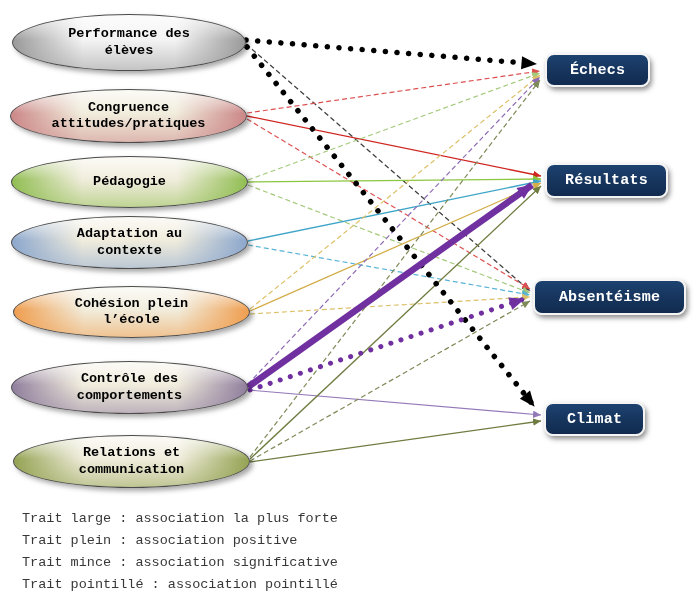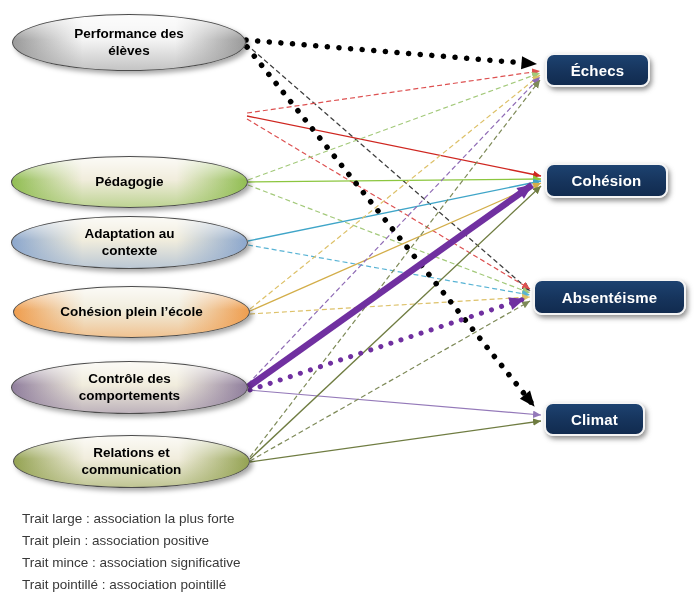--- a/index.html
+++ b/index.html
@@ -1,18 +1,18 @@
 <!DOCTYPE html>
 <html><head>
 <meta charset="utf-8">
 <style>
   html,body{margin:0;padding:0;background:#ffffff;}
   #canvas{
     position:relative;width:700px;height:603px;background:#ffffff;
-    font-family:Liberation Sans, sans-serif;overflow:hidden;
+    font-family:Liberation Mono, monospace;overflow:hidden;
   }
   #wires{position:absolute;left:0;top:0;z-index:1;}
   .node{
     position:absolute;z-index:2;border-radius:50%;
     border:1.5px solid #4c4c4c;
     box-shadow:3px 3px 5px rgba(0,0,0,0.35);
     display:flex;align-items:center;justify-content:center;
     text-align:center;font-weight:bold;font-size:13.5px;line-height:1.22;
     color:#000;padding:0 44px;box-sizing:border-box;
   }
@@ -101,28 +101,29 @@
       <line x1="250" y1="459" x2="541" y2="186" stroke="#6f7c41" stroke-width="1.3" marker-end="url(#mksmall6f7c41)"></line>
       <line x1="250" y1="461" x2="530" y2="301" stroke="#7e8a58" stroke-width="1.2" stroke-dasharray="5 3" marker-end="url(#mksmall7e8a58)"></line>
       <line x1="250" y1="462" x2="541" y2="421" stroke="#6f7c41" stroke-width="1.3" marker-end="url(#mksmall6f7c41)"></line>
       <line x1="246" y1="40" x2="536" y2="64" stroke="#000000" stroke-width="5.5" stroke-dasharray="0.1 11.55" stroke-linecap="round" marker-end="url(#mkbig000000)"></line>
       <line x1="247" y1="47" x2="534" y2="406" stroke="#000000" stroke-width="5.5" stroke-dasharray="0.1 11.55" stroke-linecap="round" marker-end="url(#mkbig000000)"></line>
       <line x1="250" y1="390" x2="524" y2="299" stroke="#7030a0" stroke-width="5" stroke-dasharray="0.1 10.5" stroke-linecap="round" marker-end="url(#mkbig7030a0)"></line>
       <line x1="248" y1="387" x2="532" y2="185" stroke="#7030a0" stroke-width="6.5" marker-end="url(#mkbig7030a0)"></line>
     </svg>
 
   <div class="node" style="left: 12px; top: 14px; width: 234px; height: 57px; background: linear-gradient(rgba(255, 255, 255, 0.65) 6%, rgba(157, 157, 157, 0) 45%, rgba(157, 157, 157, 0.55) 100%), linear-gradient(to right, rgb(157, 157, 157) 1%, rgb(244, 244, 244) 30%, rgb(244, 244, 244) 70%, rgb(157, 157, 157) 99%);">Performance des élèves</div>
+  <div class="node" style="left: 10px; top: 89px; width: 237px; height: 54px; background: linear-gradient(rgba(255, 255, 255, 0.65) 6%, rgba(204, 138, 138, 0) 45%, rgba(204, 138, 138, 0.55) 100%), linear-gradient(to right, rgb(204, 138, 138) 1%, rgb(241, 237, 221) 30%, rgb(241, 237, 221) 70%, rgb(204, 138, 138) 99%);">Congruence attitudes/pratiques</div>
   <div class="node" style="left: 11px; top: 156px; width: 237px; height: 52px; background: linear-gradient(rgba(255, 255, 255, 0.65) 6%, rgba(148, 191, 87, 0) 45%, rgba(148, 191, 87, 0.55) 100%), linear-gradient(to right, rgb(148, 191, 87) 1%, rgb(241, 237, 221) 30%, rgb(241, 237, 221) 70%, rgb(148, 191, 87) 99%);">Pédagogie</div>
   <div class="node" style="left: 11px; top: 216px; width: 237px; height: 53px; background: linear-gradient(rgba(255, 255, 255, 0.65) 6%, rgba(143, 169, 205, 0) 45%, rgba(143, 169, 205, 0.55) 100%), linear-gradient(to right, rgb(143, 169, 205) 1%, rgb(241, 237, 221) 30%, rgb(241, 237, 221) 70%, rgb(143, 169, 205) 99%);">Adaptation au contexte</div>
   <div class="node" style="left: 13px; top: 286px; width: 237px; height: 52px; background: linear-gradient(rgba(255, 255, 255, 0.65) 6%, rgba(239, 160, 83, 0) 45%, rgba(239, 160, 83, 0.55) 100%), linear-gradient(to right, rgb(239, 160, 83) 1%, rgb(241, 237, 221) 30%, rgb(241, 237, 221) 70%, rgb(239, 160, 83) 99%);">Cohésion plein l’école</div>
   <div class="node" style="left: 11px; top: 361px; width: 237px; height: 53px; background: linear-gradient(rgba(255, 255, 255, 0.65) 6%, rgba(147, 130, 159, 0) 45%, rgba(147, 130, 159, 0.55) 100%), linear-gradient(to right, rgb(147, 130, 159) 1%, rgb(241, 237, 221) 30%, rgb(241, 237, 221) 70%, rgb(147, 130, 159) 99%);">Contrôle des comportements</div>
   <div class="node" style="left: 13px; top: 435px; width: 237px; height: 53px; background: linear-gradient(rgba(255, 255, 255, 0.65) 6%, rgba(151, 165, 87, 0) 45%, rgba(151, 165, 87, 0.55) 100%), linear-gradient(to right, rgb(151, 165, 87) 1%, rgb(241, 237, 221) 30%, rgb(241, 237, 221) 70%, rgb(151, 165, 87) 99%);">Relations et communication</div>
 
   <div class="outcome" style="left: 545px; top: 53px; width: 105px; height: 34px;">Échecs</div>
-  <div class="outcome" style="left: 545px; top: 163px; width: 123px; height: 35px;">Cohésion</div>
+  <div class="outcome" style="left: 545px; top: 163px; width: 123px; height: 35px;">Résultats</div>
   <div class="outcome" style="left: 533px; top: 279px; width: 153px; height: 36px;">Absentéisme</div>
   <div class="outcome" style="left: 544px; top: 402px; width: 101px; height: 34px;">Climat</div>
 
   <div class="legend">
     <p>Trait large : association la plus forte</p>
     <p>Trait plein : association positive</p>
     <p>Trait mince : association significative</p>
     <p>Trait pointillé : association pointillé</p>
   </div>
 

